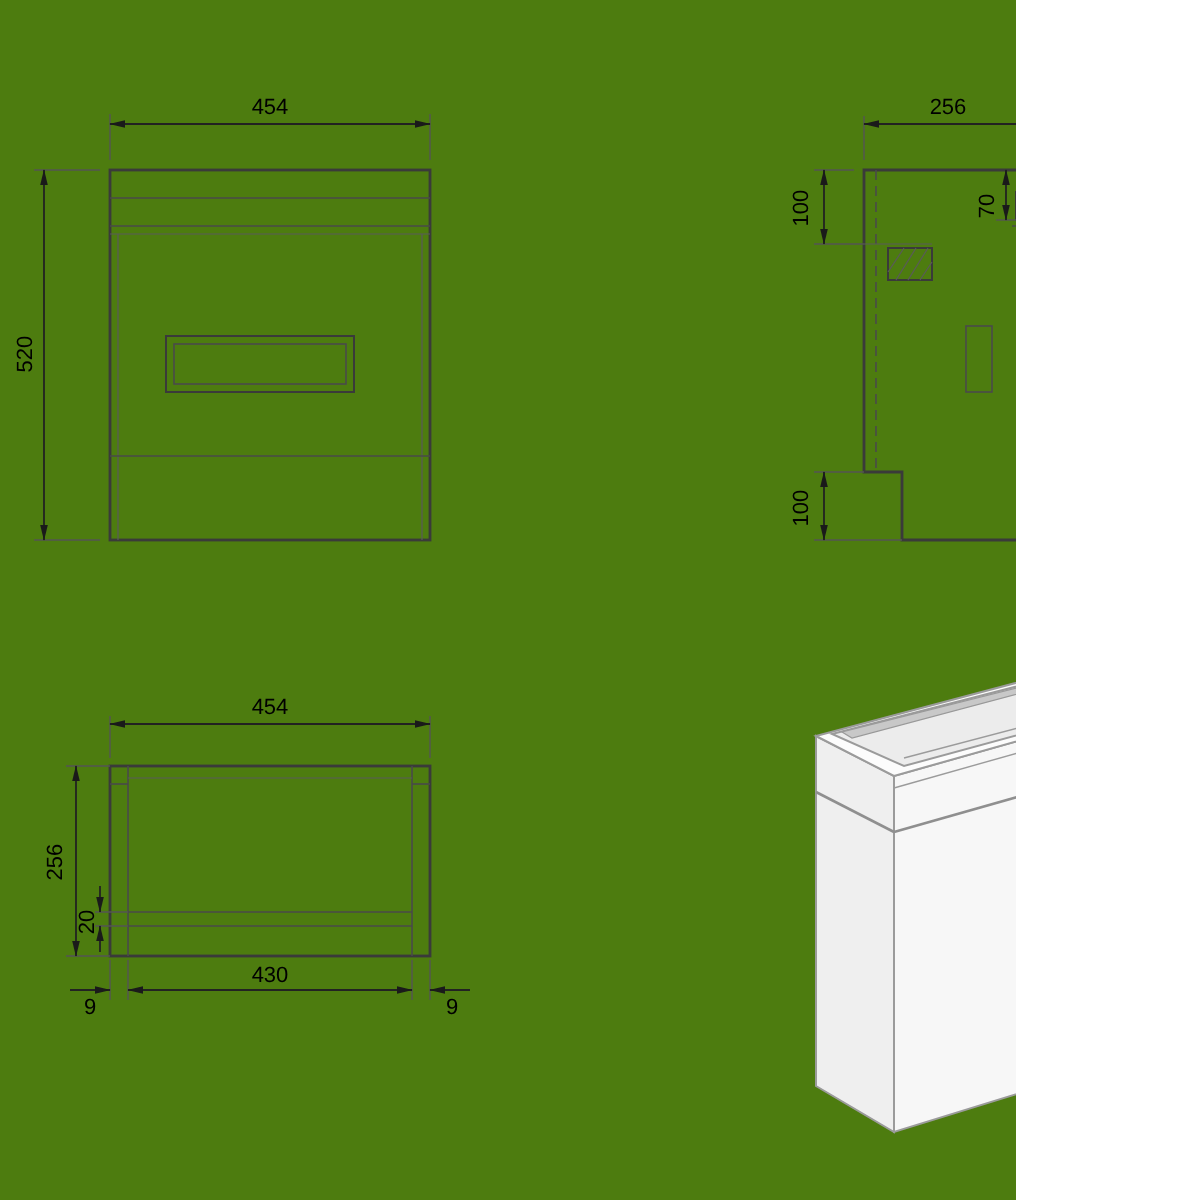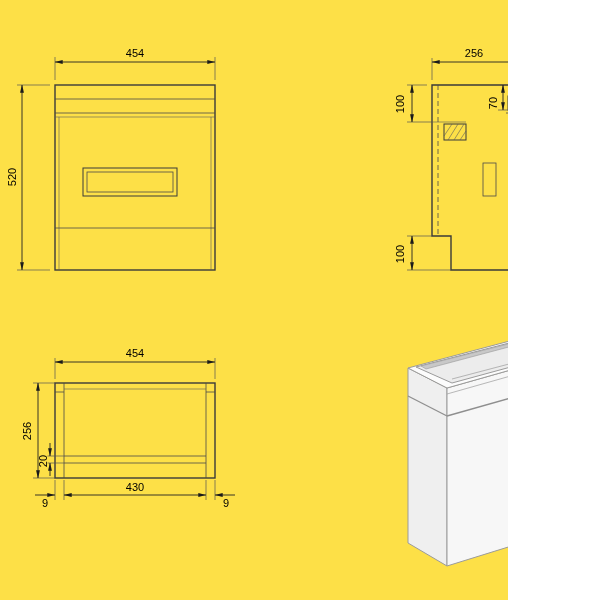--- a/index.html
+++ b/index.html
@@ -1,19 +1,19 @@
 <!DOCTYPE html>
 <html><head>
 <meta charset="utf-8">
 <style>
   html,body{margin:0;padding:0;background:#ffffff;}
   .canvas{
     position:relative;
     width:508px;height:600px;
-    background:#fde047;
+    background:#4d7c0f;
     font-family:"Liberation Sans", sans-serif;
     overflow:hidden;
   }
   svg{display:block;}
   .thick{fill:none;stroke:#3a3a3a;stroke-width:1.4;}
   .med{fill:none;stroke:#3a3a3a;stroke-width:1;}
   .thin{fill:none;stroke:#4a4a4a;stroke-width:0.8;}
   .vthin{fill:none;stroke:#5a5a5a;stroke-width:0.6;}
   .xline{fill:none;stroke:#555555;stroke-width:0.7;}
   .dline{fill:none;stroke:#222222;stroke-width:0.9;}

